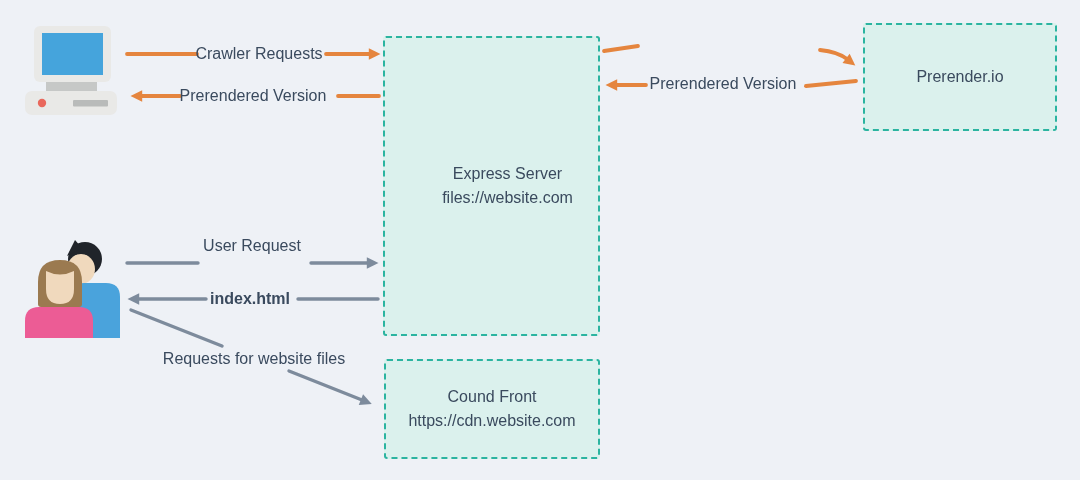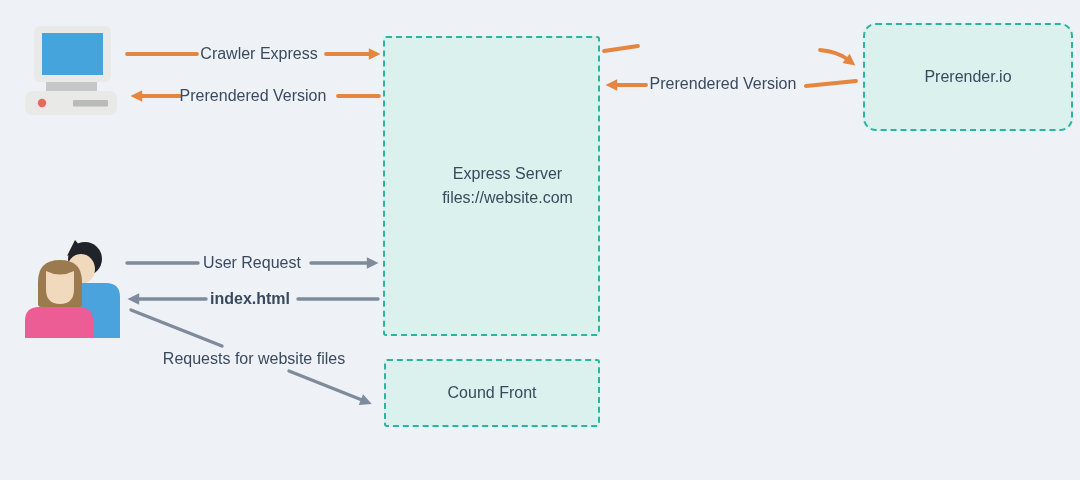--- a/index.html
+++ b/index.html
@@ -23,34 +23,34 @@
     border:2px dashed var(--teal-border);
     border-radius:3px;
     display:flex;flex-direction:column;align-items:center;justify-content:center;
     color:var(--text-color);
     font-size:16px;
     line-height:24px;
     text-align:center;
     box-sizing:border-box;
   }
   .box-express{left:383px;top:36px;width:217px;height:300px;padding-left:32px;}
-  .box-prerender{left:863px;top:23px;width:210px;height:108px;border-radius:13px;}
-  .box-cdn{left:384px;top:359px;width:216px;height:68px;}
+  .box-prerender{left:863px;top:23px;width:194px;height:108px;}
+  .box-cdn{left:384px;top:359px;width:216px;height:100px;}
   .label{
     position:absolute;
     transform:translate(-50%,-50%);
     white-space:nowrap;
     color:var(--text-color);
     font-size:16px;
   }
   .label-crawler-request{left:259px;top:54px;}
   .label-prerendered-left{left:253px;top:96px;}
   .label-request-prerender{left:729px;top:42px;}
   .label-prerendered-right{left:723px;top:84px;}
-  .label-user-request{left:252px;top:263px;}
+  .label-user-request{left:252px;top:246px;}
   .label-index-html{left:250px;top:299px;font-weight:bold;}
   .label-static-files{left:254px;top:359px;}
 </style>
 </head>
 <body>
 
 <div class="canvas">
 
   <svg class="arrows" viewBox="0 0 1080 480" xmlns="http://www.w3.org/2000/svg">
     <defs>
@@ -110,22 +110,23 @@
     <div>Express Server</div>
     <div>files://website.com</div>
   </div>
 
   <div class="box box-prerender">
     <div>Prerender.io</div>
   </div>
 
   <div class="box box-cdn">
     <div>Cound Front</div>
+    <div>https://cdn.website.com</div>
   </div>
 
-  <div class="label label-crawler-request">Crawler Express</div>
+  <div class="label label-crawler-request">Crawler Requests</div>
   <div class="label label-prerendered-left">Prerendered Version</div>
   <div class="label label-prerendered-right">Prerendered Version</div>
   <div class="label label-user-request">User Request</div>
   <div class="label label-index-html">index.html</div>
   <div class="label label-static-files">Requests for website files</div>
 
 </div>
 
 </body></html>

